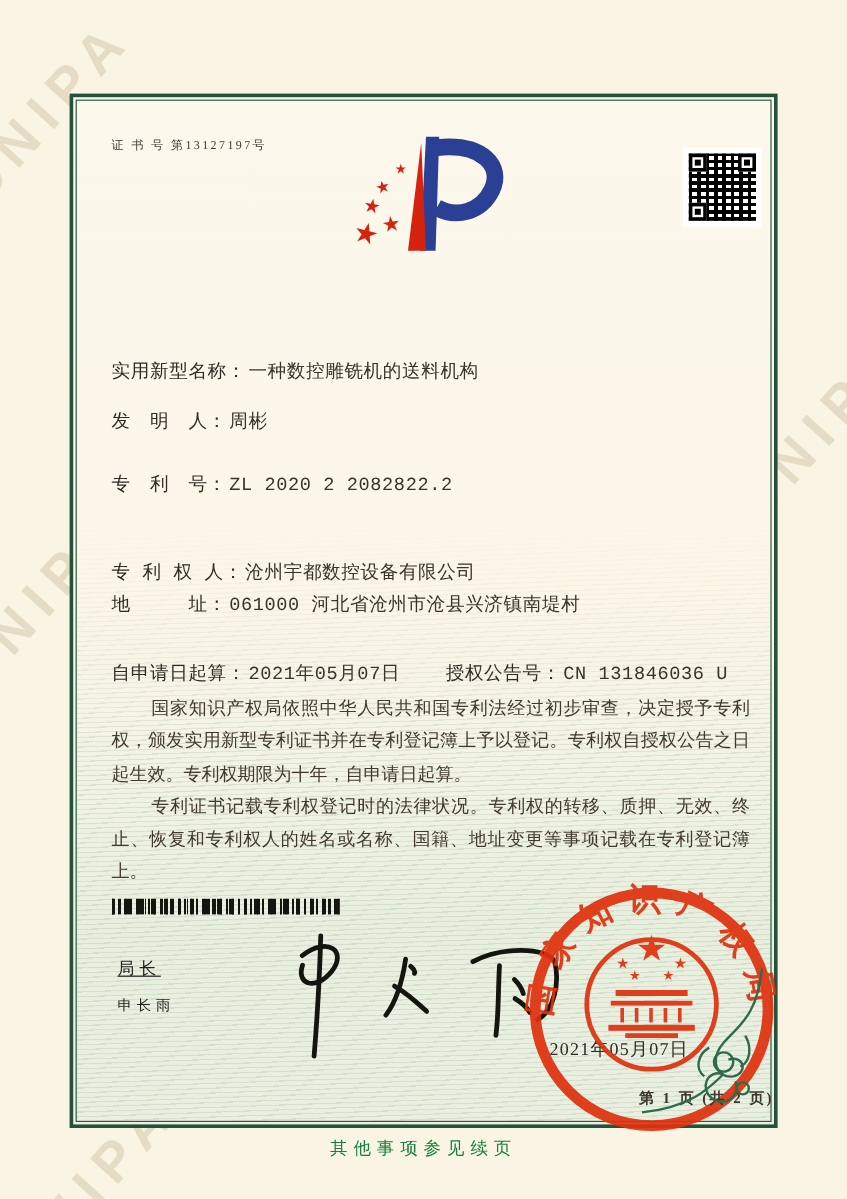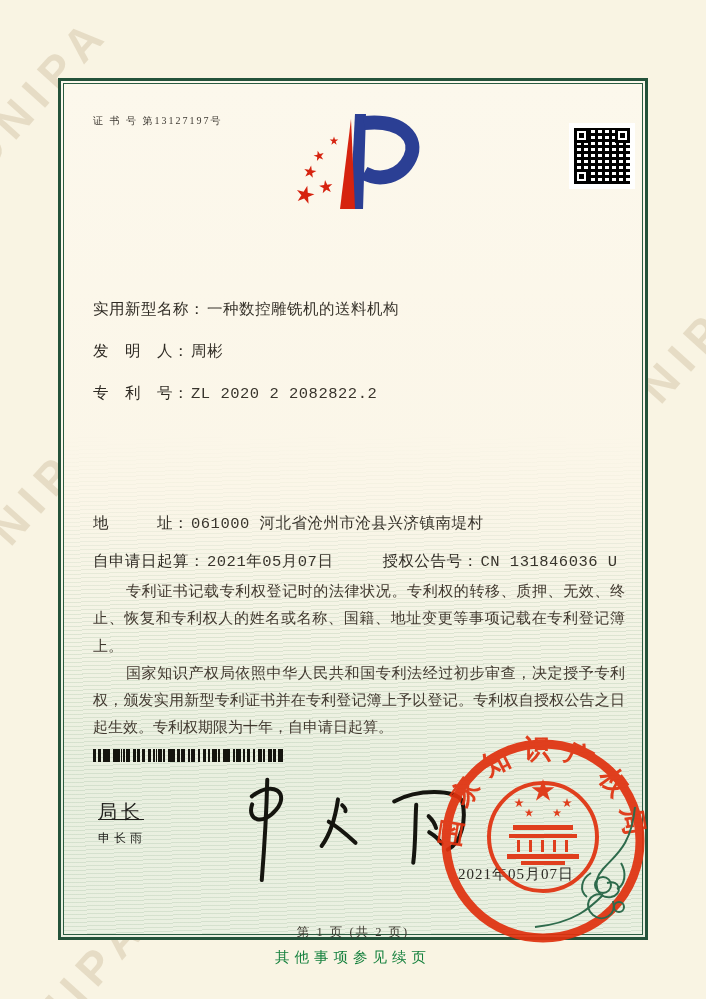--- a/index.html
+++ b/index.html
@@ -58,43 +58,43 @@
   .title{
     position:absolute;left:0;top:134px;width:100%;text-align:center;
     font-size:37px;font-weight:bold;letter-spacing:13px;color:#141414;
     text-indent:13px;
   }
   .field{
     position:absolute;left:32px;font-size:15.5px;color:#38342c;letter-spacing:0.5px;white-space:nowrap;font-family:Liberation Mono, monospace;
   }
   .field .lbl{color:#2f2b24;}
   .field .val{margin-left:2px;}
-  .field .lbl2{margin-left:49px;}
+  .field .lbl2{margin-left:38px;}
   .paras{
     position:absolute;left:32px;top:497px;width:532px;
     font-size:15px;line-height:1.82;color:#41392f;text-align:justify;
   }
   .paras p{margin:0;text-indent:2.2em;}
   .barcode{
     position:absolute;left:32px;top:668px;width:190px;height:13px;
     background-image:
       repeating-linear-gradient(90deg,#15150f 0 2px,rgba(0,0,0,0) 2px 5px),
       repeating-linear-gradient(90deg,#15150f 0 1px,rgba(0,0,0,0) 1px 7px),
       repeating-linear-gradient(90deg,#15150f 0 3px,rgba(0,0,0,0) 3px 11px);
   }
-  .sig-title{position:absolute;left:37px;top:718px;font-size:19px;letter-spacing:4px;color:#20201c;text-decoration:underline;}
+  .sig-title{position:absolute;left:37px;top:718px;font-size:14px;letter-spacing:4px;color:#20201c;text-decoration:underline;}
   .sig-name{position:absolute;left:37px;top:749px;font-size:12px;letter-spacing:4px;color:#20201c;}
   .signature{position:absolute;left:148px;top:690px;}
   .seal-date{
     position:absolute;left:397px;top:784px;font-size:15px;letter-spacing:1px;color:#2c2a24;
   }
   .seal{position:absolute;left:372px;top:650px;opacity:0.92;}
   .page-num{
-    position:absolute;left:0;top:843px;width:100%;text-align:center;
-    font-size:12.5px;letter-spacing:2px;color:#3c382f;
+    position:absolute;left:0;top:826px;width:100%;text-align:right;
+    font-size:12.5px;letter-spacing:2px;color:#3c382f;font-weight:bold;
   }
   .ornament{position:absolute;right:4px;bottom:4px;}
   .continuation{
     position:absolute;left:0;top:948px;width:706px;text-align:center;
     font-size:14.5px;letter-spacing:5px;color:#15803d;
   }
 </style>
 </head>
 <body>
 
@@ -135,33 +135,36 @@
     </div>
   </div>
 
 
   <div class="field" style="top:218px">
     <span class="lbl">实用新型名称：</span><span class="val">一种数控雕铣机的送料机构</span>
   </div>
   <div class="field" style="top:260px">
     <span class="lbl">发　明　人：</span><span class="val">周彬</span>
   </div>
-  <div class="field" style="top:302px">
+  <div class="field" style="top:312px">
     <span class="lbl">专　利　号：</span><span class="val">ZL 2020 2 2082822.2</span>
   </div>
-  <div class="field" style="top:432px">
+  <div class="field" style="top:386px">
+    <span class="lbl">专 利 权 人：</span><span class="val">沧州宇都数控设备有限公司</span>
+  </div>
+  <div class="field" style="top:412px">
     <span class="lbl">地　　　址：</span><span class="val">061000 河北省沧州市沧县兴济镇南堤村</span>
   </div>
   <div class="field" style="top:470px">
     <span class="lbl">自申请日起算：</span><span class="val">2021年05月07日</span><span class="lbl lbl2">授权公告号：</span><span class="val">CN 131846036 U</span>
   </div>
 
   <div class="paras">
+    <p>国家知识产权局依照中华人民共和国专利法经过初步审查，决定授予专利权，颁发实用新型专利证书并在专利登记簿上予以登记。专利权自授权公告之日起生效。专利权期限为十年，自申请日起算。</p>
     <p>专利证书记载专利权登记时的法律状况。专利权的转移、质押、无效、终止、恢复和专利权人的姓名或名称、国籍、地址变更等事项记载在专利登记簿上。</p>
-    <p>国家知识产权局依照中华人民共和国专利法经过初步审查，决定授予专利权，颁发实用新型专利证书并在专利登记簿上予以登记。专利权自授权公告之日起生效。专利权期限为十年，自申请日起算。</p>
   </div>
 
   <div class="barcode"></div>
 
   <div class="sig-title">局长</div>
   <div class="sig-name">申长雨</div>
 
   <svg class="signature" width="280" height="115" viewBox="0 0 280 115">
     <g fill="none" stroke="#15150f" stroke-width="4" stroke-linecap="round" transform="rotate(-2 140 57)">
       <path d="M44,22 C66,6 82,20 68,36 C54,52 38,46 44,30"></path>

